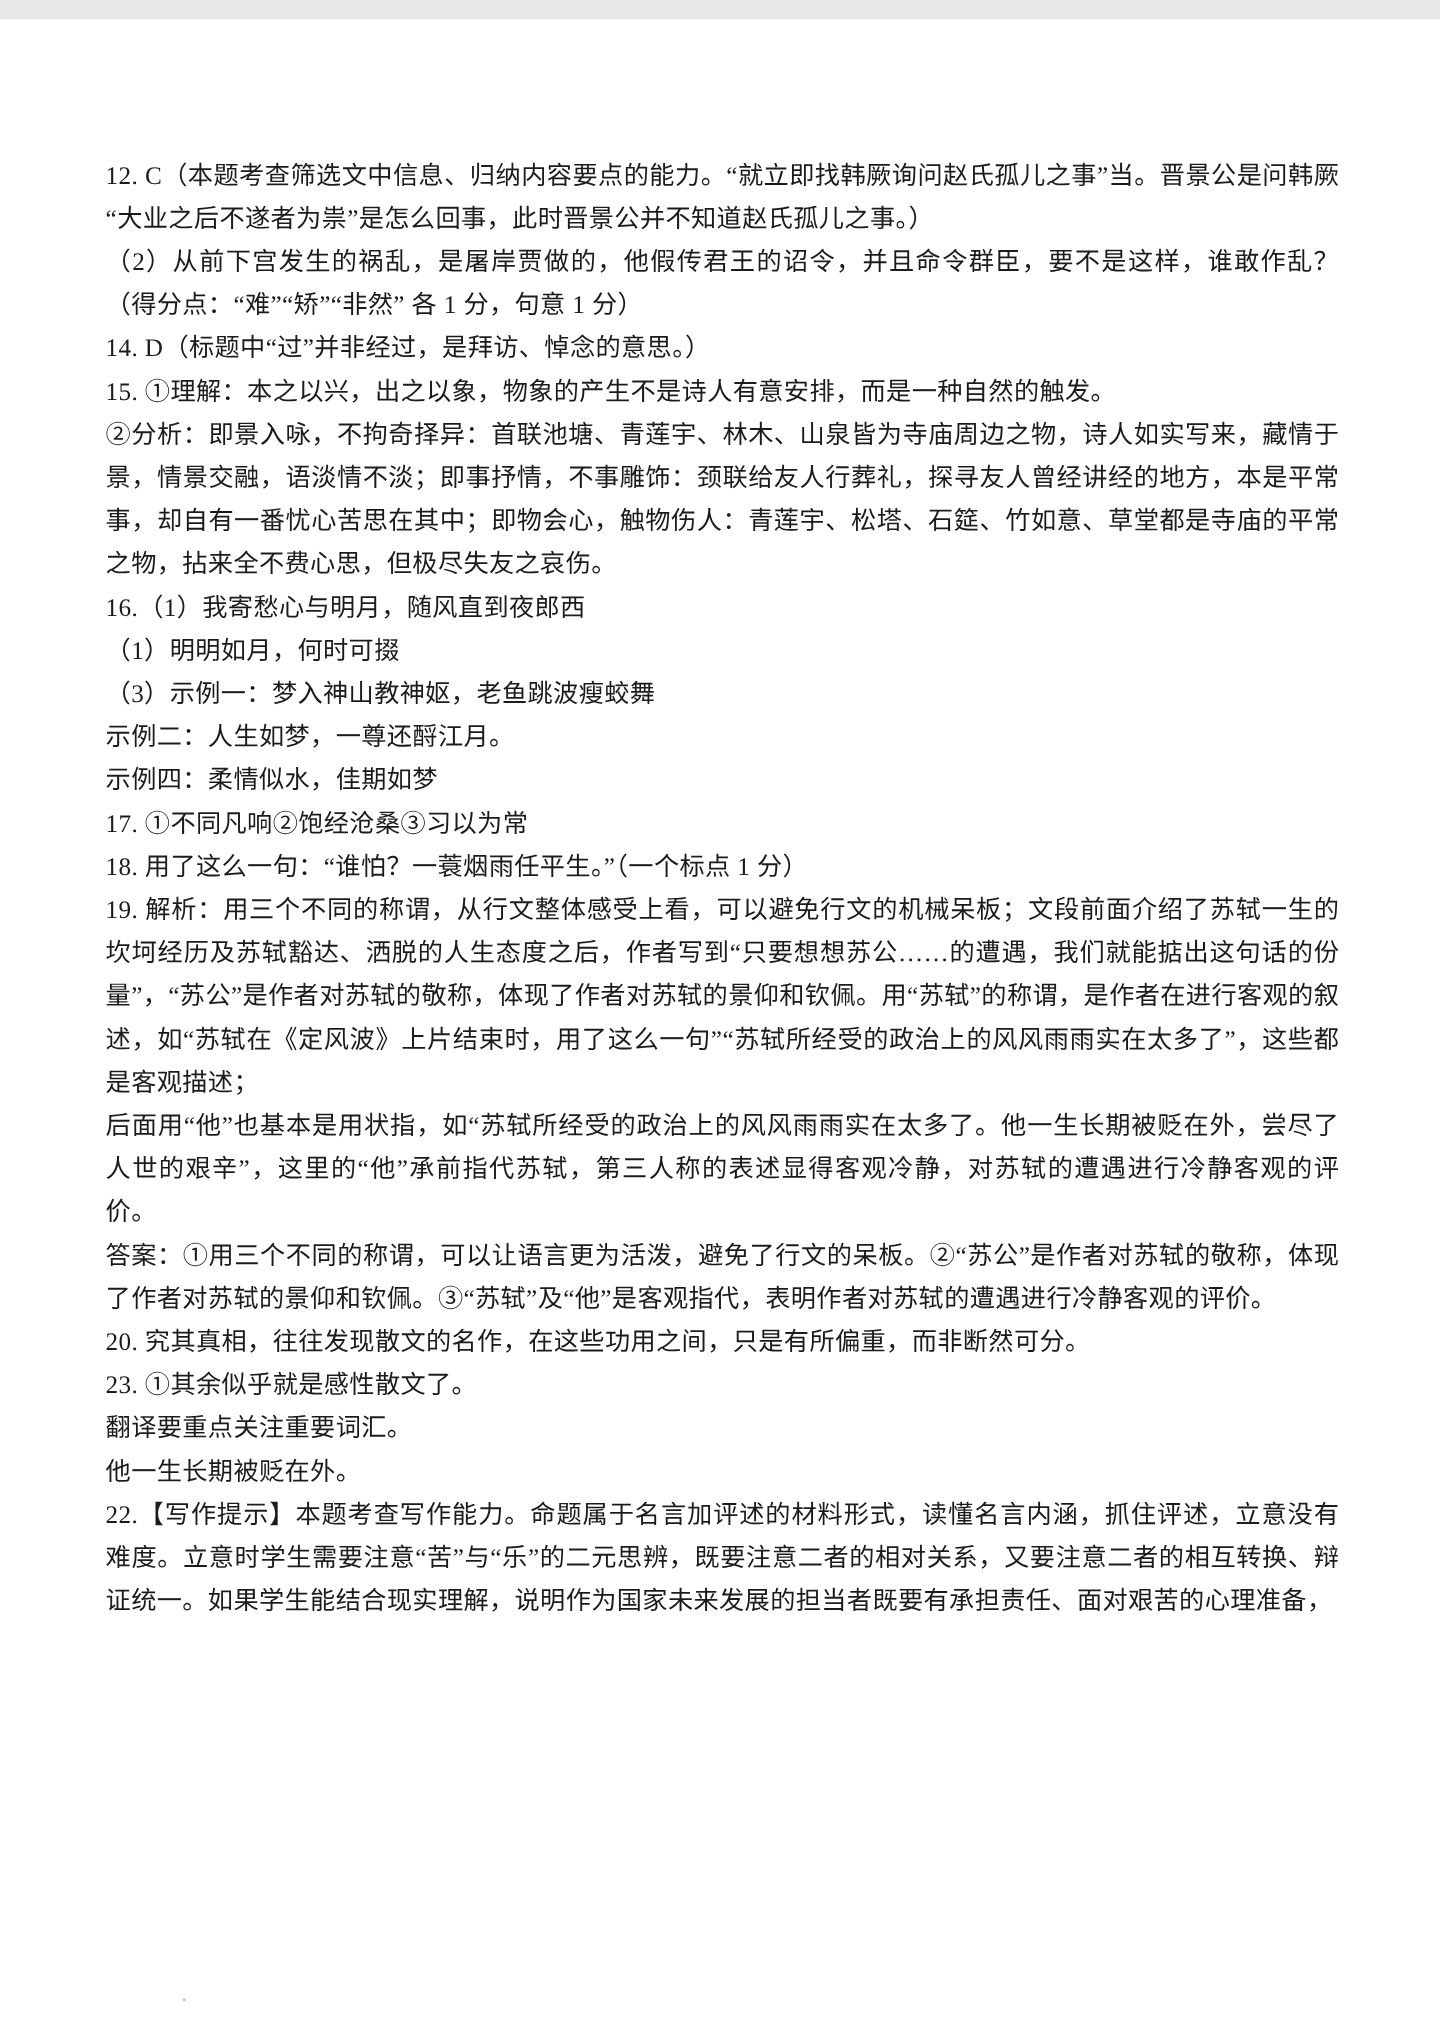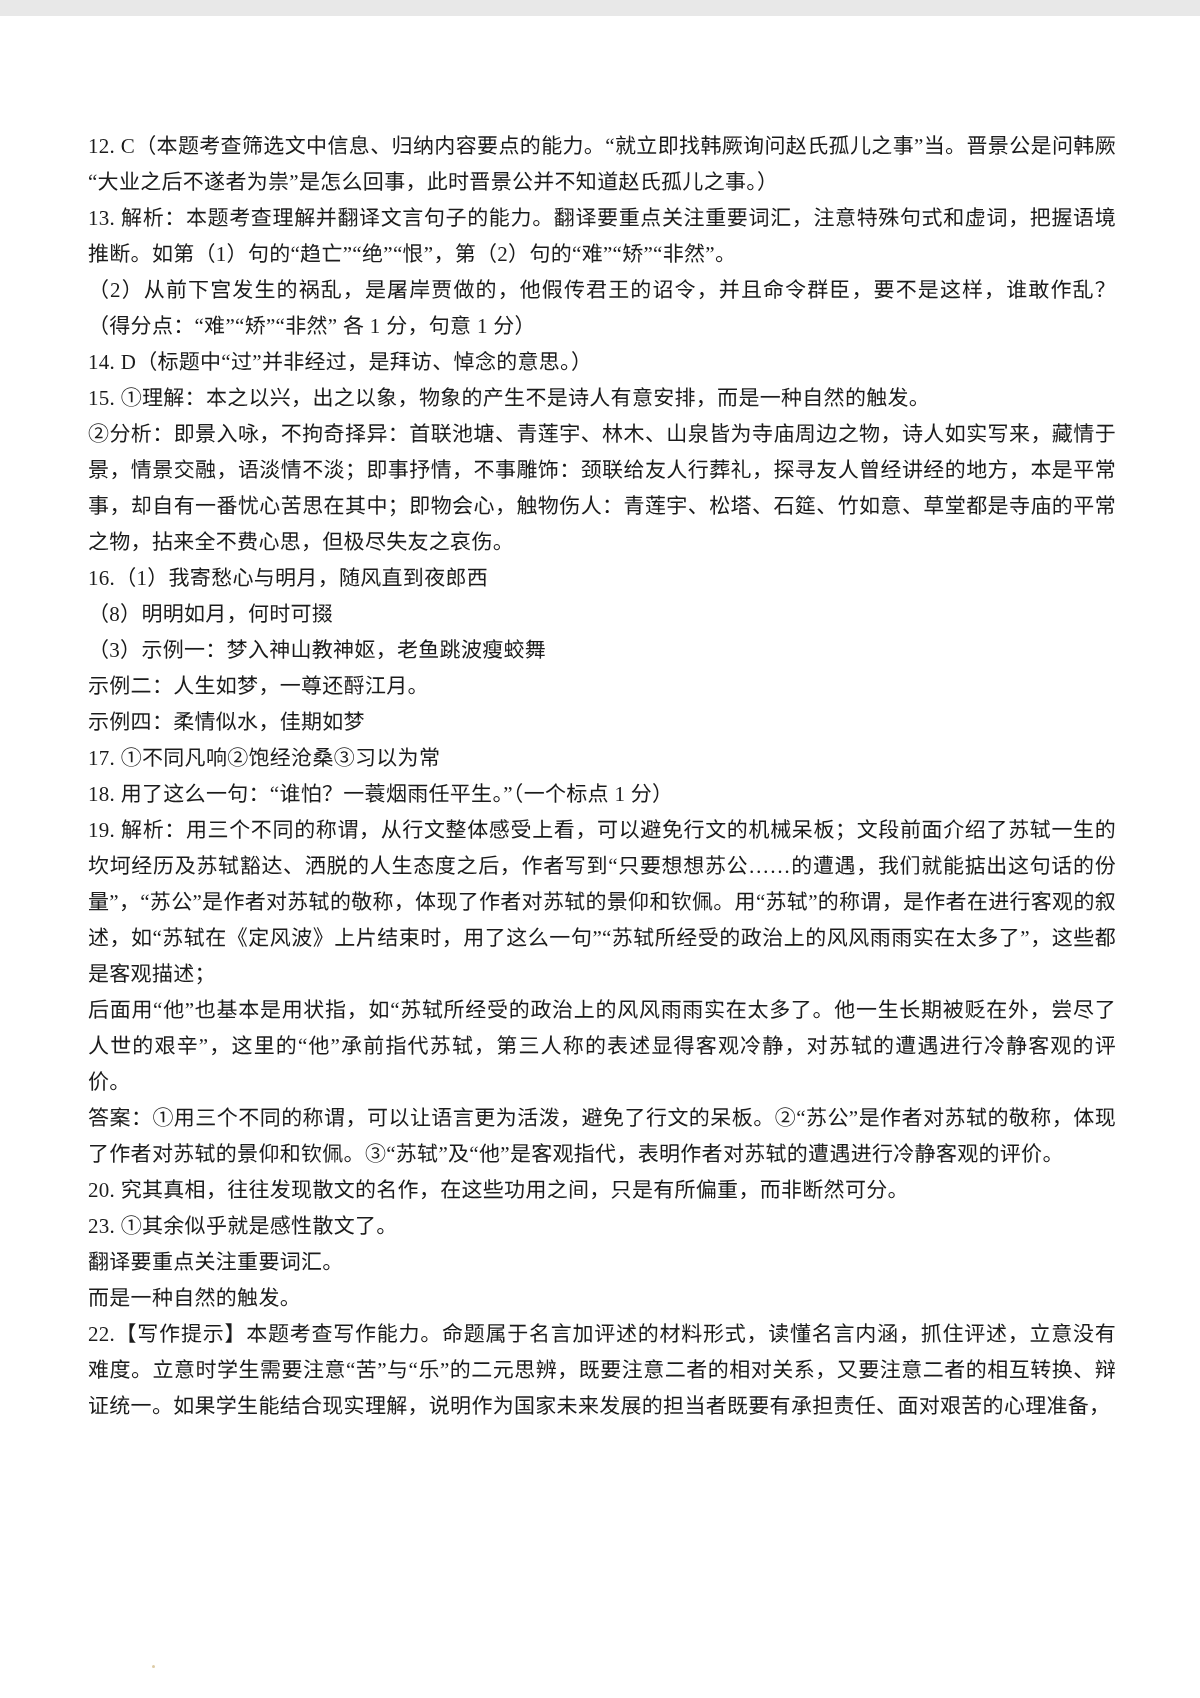--- a/index.html
+++ b/index.html
@@ -41,35 +41,34 @@
     background: #d8c49a;
     opacity: 0.9;
   }
 </style>
 </head>
 <body>
 
 <div class="page">
   <div class="doc">
       <p class="para"><span>12. C（本题考查筛选文中信息、归纳内容要点的能力。“就立即找韩厥询问赵氏孤儿之事”当。晋景公是问韩厥“大业之后不遂者为祟”是怎么回事，此时晋景公并不知道赵氏孤儿之事。）</span></p>
-      <p class="para"><span>13. 解析：本题考查理解并翻译文言句子的能力。翻译要重点关注重要词汇，注意特殊句式和虚词，把握语境推断。如第（1）句的“趋亡”“绝”“恨”，第（2）句的“难”“矫”“非然”。</span></p>
       <p class="para"><span>（2）从前下宫发生的祸乱，是屠岸贾做的，他假传君王的诏令，并且命令群臣，要不是这样，谁敢作乱？（得分点：“难”“矫”“非然” 各 1 分，句意 1 分）</span></p>
       <p class="para"><span>14. D（标题中“过”并非经过，是拜访、悼念的意思。）</span></p>
       <p class="para"><span>15. ①理解：本之以兴，出之以象，物象的产生不是诗人有意安排，而是一种自然的触发。</span></p>
       <p class="para"><span>②分析：即景入咏，不拘奇择异：首联池塘、青莲宇、林木、山泉皆为寺庙周边之物，诗人如实写来，藏情于景，情景交融，语淡情不淡；即事抒情，不事雕饰：颈联给友人行葬礼，探寻友人曾经讲经的地方，本是平常事，却自有一番忧心苦思在其中；即物会心，触物伤人：青莲宇、松塔、石筵、竹如意、草堂都是寺庙的平常之物，拈来全不费心思，但极尽失友之哀伤。</span></p>
       <p class="para"><span>16.（1）我寄愁心与明月，随风直到夜郎西</span></p>
-      <p class="para"><span>（8）明明如月，何时可掇</span></p>
+      <p class="para"><span>（1）明明如月，何时可掇</span></p>
       <p class="para"><span>（3）示例一：梦入神山教神妪，老鱼跳波瘦蛟舞</span></p>
       <p class="para"><span>示例二：人生如梦，一尊还酹江月。</span></p>
       <p class="para"><span>示例四：柔情似水，佳期如梦</span></p>
       <p class="para"><span>17. ①不同凡响②饱经沧桑③习以为常</span></p>
       <p class="para"><span>18. </span><span class="wavy">用了这么一句：“谁怕？一蓑烟雨任平生。”（一个标点 1 分）</span></p>
       <p class="para"><span>19. 解析：用三个不同的称谓，从行文整体感受上看，可以避免行文的机械呆板；文段前面介绍了苏轼一生的坎坷经历及苏轼豁达、洒脱的人生态度之后，作者写到“只要想想苏公……的遭遇，我们就能掂出这句话的份量”，“苏公”是作者对苏轼的敬称，体现了作者对苏轼的景仰和钦佩。用“苏轼”的称谓，是作者在进行客观的叙述，如“苏轼在《定风波》上片结束时，用了这么一句”“苏轼所经受的政治上的风风雨雨实在太多了”，这些都是客观描述；</span></p>
       <p class="para"><span>后面用“他”也基本是用状指，如“苏轼所经受的政治上的风风雨雨实在太多了。他一生长期被贬在外，尝尽了人世的艰辛”，这里的“他”承前指代苏轼，第三人称的表述显得客观冷静，对苏轼的遭遇进行冷静客观的评价。</span></p>
       <p class="para"><span>答案：①用三个不同的称谓，可以让语言更为活泼，避免了行文的呆板。②“苏公”是作者对苏轼的敬称，体现了作者对苏轼的景仰和钦佩。③“苏轼”及“他”是客观指代，表明作者对苏轼的遭遇进行冷静客观的评价。</span></p>
       <p class="para"><span>20. </span><span class="wavy">究其真相，往往发现散文的名作，在这些功用之间，只是有所偏重，而非断然可分。</span></p>
       <p class="para"><span>23. ①其余似乎就是感性散文了。</span></p>
       <p class="para"><span>翻译要重点关注重要词汇。</span></p>
-      <p class="para"><span>而是一种自然的触发。</span></p>
+      <p class="para"><span>他一生长期被贬在外。</span></p>
       <p class="para"><span>22.【写作提示】本题考查写作能力。命题属于名言加评述的材料形式，读懂名言内涵，抓住评述，立意没有难度。立意时学生需要注意“苦”与“乐”的二元思辨，既要注意二者的相对关系，又要注意二者的相互转换、辩证统一。如果学生能结合现实理解，说明作为国家未来发展的担当者既要有承担责任、面对艰苦的心理准备，</span></p>
     </div>
   <div class="artifact-dot"></div>
 </div>
 
 </body></html>

